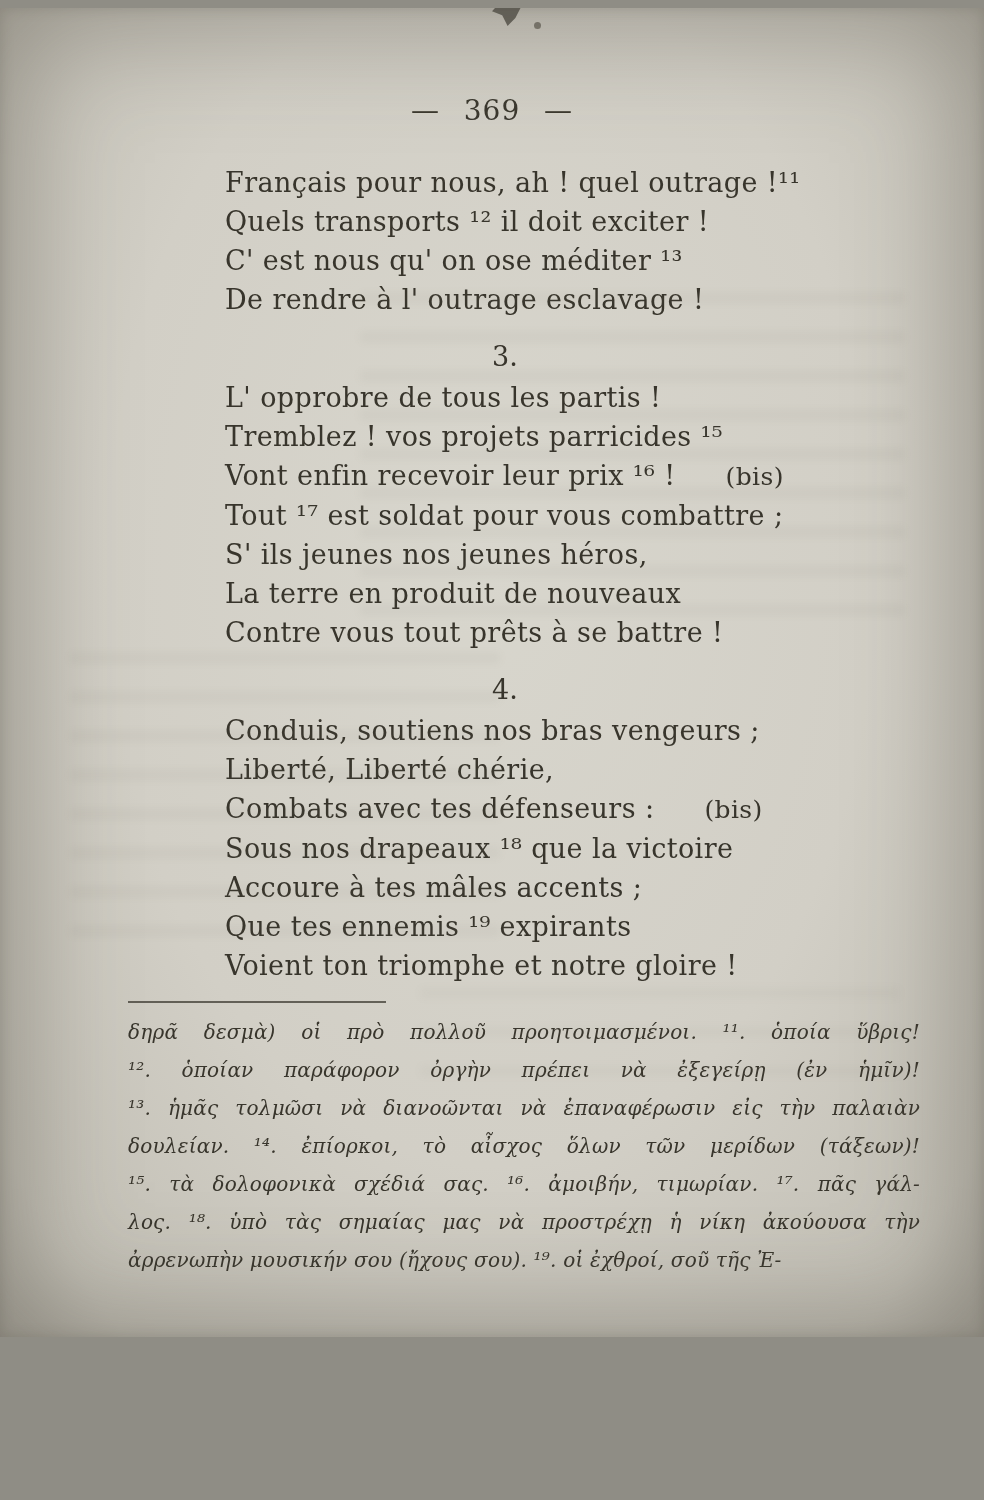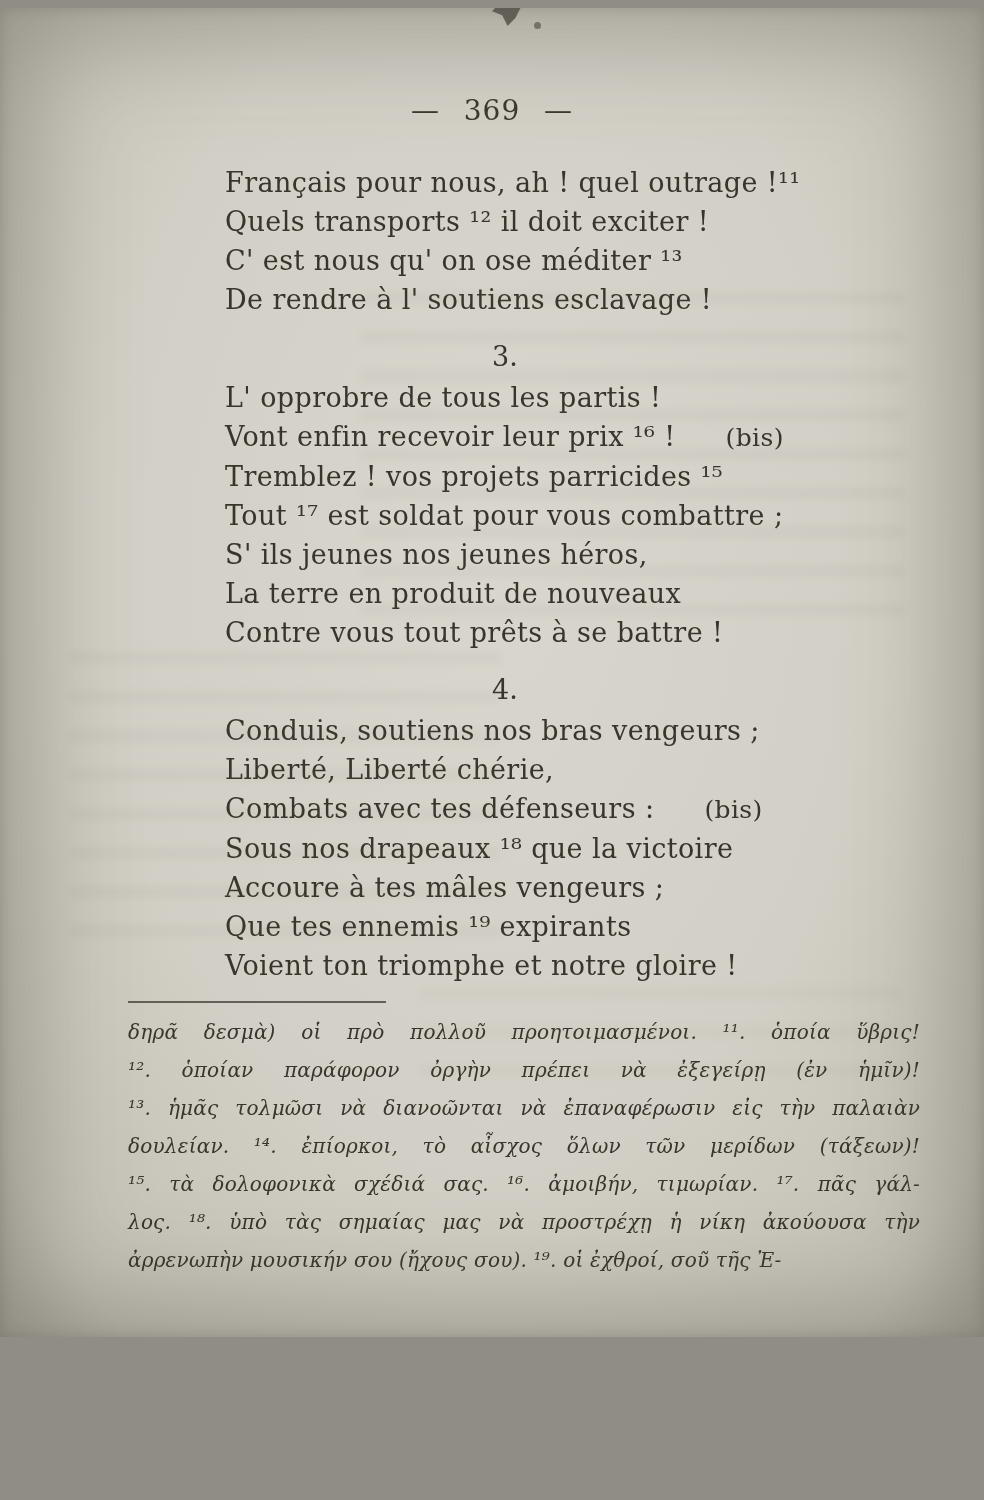--- a/index.html
+++ b/index.html
@@ -132,43 +132,43 @@
   <div class="bleed-band bleed-3"></div>
 
   <div class="pagenum">— 369 —</div>
 
   <div class="poem">
 
     <div class="stanza">
       <p class="vline"><span>Français pour nous, ah ! quel outrage !¹¹</span><span class="bis"></span></p>
       <p class="vline"><span>Quels transports ¹² il doit exciter !</span><span class="bis"></span></p>
       <p class="vline"><span>C' est nous qu' on ose méditer ¹³</span><span class="bis"></span></p>
-      <p class="vline"><span>De rendre à l' soutiens esclavage !</span><span class="bis"></span></p>
+      <p class="vline"><span>De rendre à l' outrage esclavage !</span><span class="bis"></span></p>
     </div>
 
     <div class="stanza-heading">3.</div>
 
     <div class="stanza">
       <p class="vline"><span>L' opprobre de tous les partis !</span><span class="bis"></span></p>
+      <p class="vline"><span>Tremblez ! vos projets parricides ¹⁵</span><span class="bis"></span></p>
       <p class="vline"><span>Vont enfin recevoir leur prix ¹⁶ !</span><span class="bis">(bis)</span></p>
-      <p class="vline"><span>Tremblez ! vos projets parricides ¹⁵</span><span class="bis"></span></p>
       <p class="vline"><span>Tout ¹⁷ est soldat pour vous combattre ;</span><span class="bis"></span></p>
       <p class="vline"><span>S' ils jeunes nos jeunes héros,</span><span class="bis"></span></p>
       <p class="vline"><span>La terre en produit de nouveaux</span><span class="bis"></span></p>
       <p class="vline"><span>Contre vous tout prêts à se battre !</span><span class="bis"></span></p>
     </div>
 
     <div class="stanza-heading">4.</div>
 
     <div class="stanza">
       <p class="vline"><span>Conduis, soutiens nos bras vengeurs ;</span><span class="bis"></span></p>
       <p class="vline"><span>Liberté, Liberté chérie,</span><span class="bis"></span></p>
       <p class="vline"><span>Combats avec tes défenseurs :</span><span class="bis">(bis)</span></p>
       <p class="vline"><span>Sous nos drapeaux ¹⁸ que la victoire</span><span class="bis"></span></p>
-      <p class="vline"><span>Accoure à tes mâles vengeurs ;</span><span class="bis"></span></p>
+      <p class="vline"><span>Accoure à tes mâles accents ;</span><span class="bis"></span></p>
       <p class="vline"><span>Que tes ennemis ¹⁹ expirants</span><span class="bis"></span></p>
       <p class="vline"><span>Voient ton triomphe et notre gloire !</span><span class="bis"></span></p>
     </div>
 
   </div>
 
   <hr class="fnrule">
 
   <div class="footnotes">
     <p class="fnline">δηρᾶ δεσμὰ) οἱ πρὸ πολλοῦ προητοιμασμένοι. ¹¹. ὁποία ὕβρις!</p>

